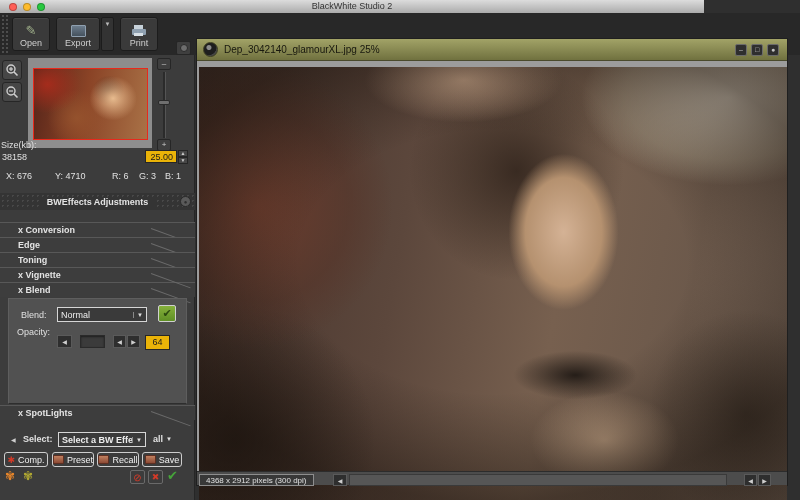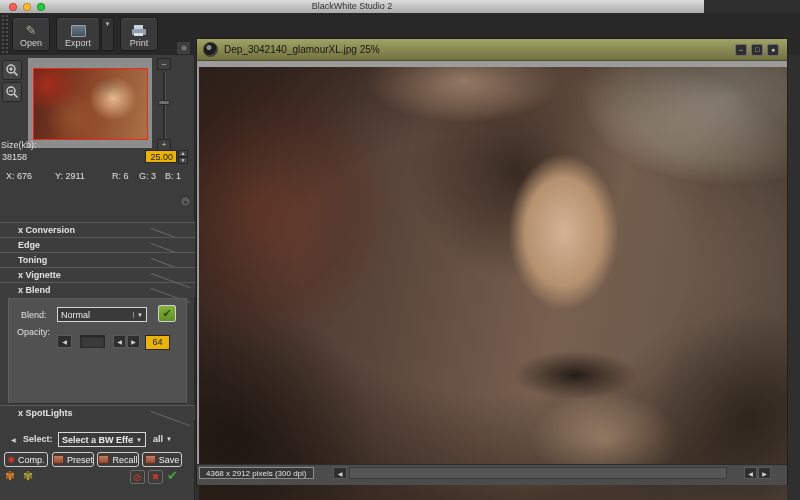--- a/index.html
+++ b/index.html
@@ -96,21 +96,21 @@
       radial-gradient(ellipse 15% 8% at 64% 71%, rgba(28,22,18,.9) 0%, rgba(28,22,18,0) 70%),
       radial-gradient(ellipse 18% 16% at 69% 86%, rgba(198,166,136,.95) 0%, rgba(198,166,136,0) 70%),
       radial-gradient(ellipse 13% 25% at 62% 38%, #d4b295 0%, #b5916f 50%, rgba(181,145,111,0) 72%),
       radial-gradient(ellipse 24% 14% at 45% 3%, rgba(196,162,134,.9) 0%, rgba(196,162,134,0) 70%),
       radial-gradient(ellipse 32% 26% at 90% 7%, rgba(222,211,194,.95) 0%, rgba(176,163,141,.6) 55%, rgba(176,163,141,0) 78%),
       radial-gradient(ellipse 26% 36% at 54% 24%, rgba(48,35,27,.85) 0%, rgba(48,35,27,0) 70%),
       radial-gradient(ellipse 28% 40% at 10% 32%, rgba(112,62,46,.9) 0%, rgba(88,52,40,.55) 55%, rgba(0,0,0,0) 82%),
       radial-gradient(ellipse 32% 42% at 6% 86%, rgba(38,28,22,.85) 0%, rgba(0,0,0,0) 75%),
       radial-gradient(ellipse 22% 32% at 93% 80%, rgba(58,47,38,.8) 0%, rgba(0,0,0,0) 75%),
       linear-gradient(100deg,#44312a 0%,#5c473c 35%,#77604f 60%,#6c594b 80%,#7d6a5c 100%);}
-  .iw-statusbar{left:0;bottom:0;width:100%;height:21px;background:#4c4c4c;border-top:1px solid #2c2c2c;box-sizing:border-box;}
+  .iw-statusbar{left:0;bottom:0;width:100%;height:14px;background:#4c4c4c;border-top:1px solid #2c2c2c;box-sizing:border-box;}
   .status-box{left:2px;top:2px;height:12px;background:#383838;border:1px solid #8e8e8e;color:#e0e0e0;
         font-size:8px;display:flex;align-items:center;padding:0 6px;box-sizing:border-box;}
 </style>
 </head>
 <body>
 
 <div class="app">
 
   <div class="abs mac-bar">
     <div class="abs tl tl-red"></div>
@@ -175,25 +175,28 @@
 
     <div class="abs side-label" style="left:1px;top:85px;">Size(kb):</div>
     <div class="abs side-label" style="left:2px;top:97px;">38158</div>
     <div class="abs vbox" style="left:145px;top:95px;width:32px;height:13px;">25.00</div>
     <div class="abs stepper" style="left:178px;top:95px;">
       <span>▲</span>
       <span>▼</span>
     </div>
 
     <div class="abs side-label" style="left:6px;top:116px;">X: 676</div>
-    <div class="abs side-label" style="left:55px;top:116px;">Y: 2911</div>
+    <div class="abs side-label" style="left:55px;top:116px;">Y: 4710</div>
     <div class="abs side-label" style="left:112px;top:116px;">R: 6</div>
     <div class="abs side-label" style="left:139px;top:116px;">G: 3</div>
     <div class="abs side-label" style="left:165px;top:116px;">B: 1</div>
 
+    <div class="abs adj-header">
+      <span class="txt">BWEffects Adjustments</span>
+    </div>
     <div class="abs adj-opt">
       <span>●</span>
     </div>
 
     <div class="abs acc" style="top:167px;">
       <span class="lab">x Conversion</span>
         <span class="slope"></span>
     </div>
     <div class="abs acc" style="top:182px;">
       <span class="lab">Edge</span>

